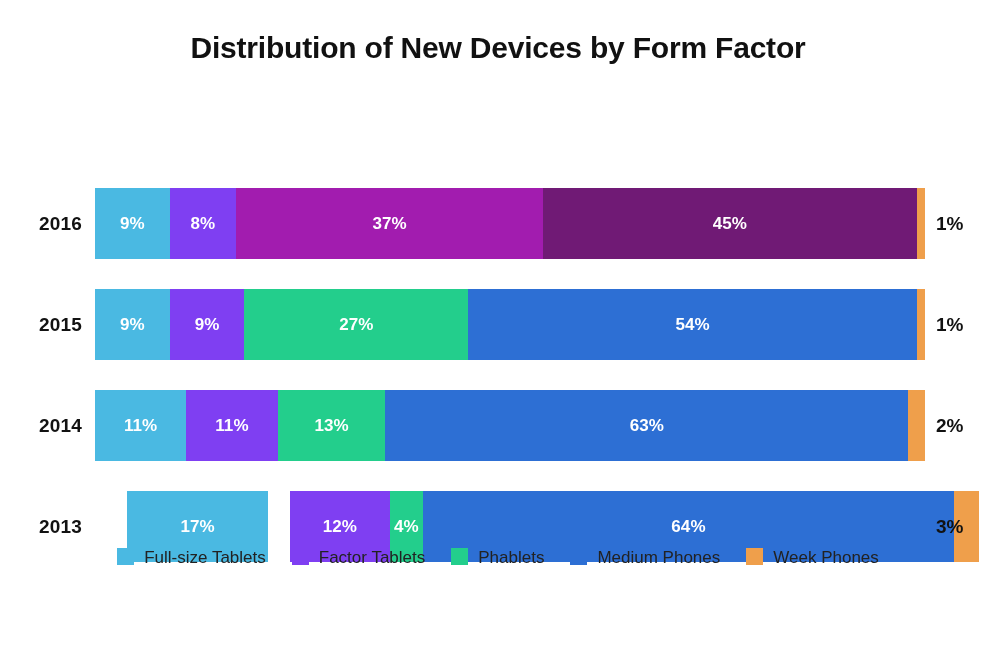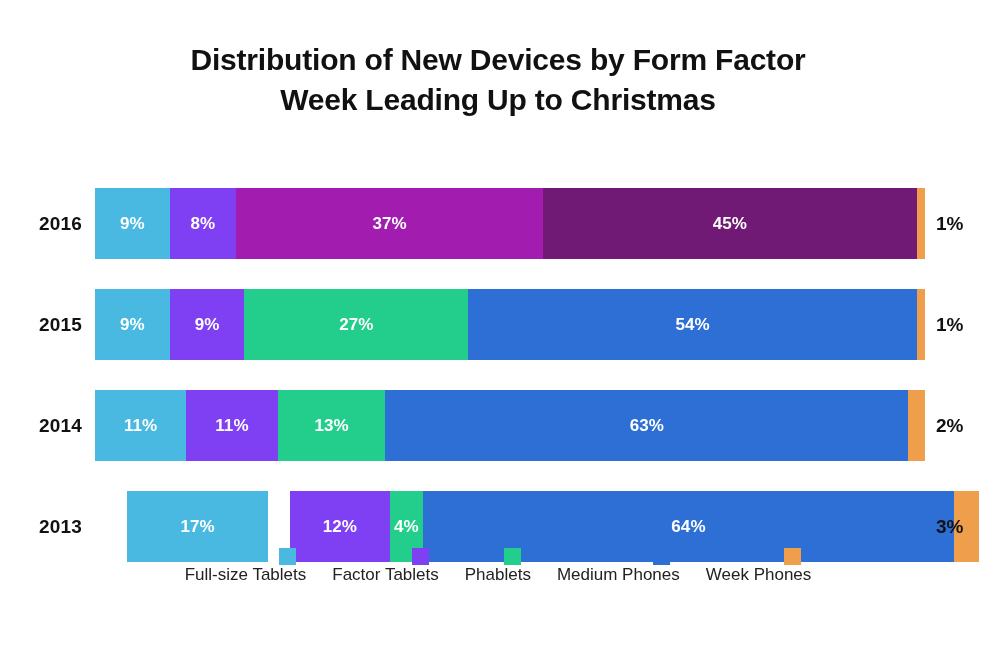--- a/index.html
+++ b/index.html
@@ -18,21 +18,21 @@
   .chart-wrap {
     position: relative;
     width: 996px;
     height: 647px;
     box-sizing: border-box;
   }
 
   
   .title-block {
     position: absolute;
-    top: 40px;
+    top: 28px;
     left: 0;
     width: 996px;
     text-align: center;
   }
   .title-line {
     font-size: 30px;
     font-weight: bold;
     line-height: 40px;
     letter-spacing: -0.2px;
     color: #111111;
@@ -112,22 +112,22 @@
     top: 548px;
     left: 0;
     width: 996px;
     display: flex;
     flex-direction: row;
     align-items: center;
     justify-content: center;
   }
   .legend-item {
     display: flex;
-    flex-direction: column;
-    align-items: flex-end;
+    flex-direction: row;
+    align-items: flex-start;
     margin: 0 13px;
   }
   .legend-swatch {
     width: 17px;
     height: 17px;
     margin-right: 10px;
     flex: 0 0 auto;
   }
   .legend-text {
     font-size: 17px;
@@ -135,21 +135,20 @@
     white-space: nowrap;
   }
 </style>
 </head>
 <body>
 
 <div class="chart-wrap">
 
   <div class="title-block">
     <div class="title-line">Distribution of New Devices by Form Factor</div>
-    <div class="title-line">Week Leading Up to Christmas</div>
   </div>
 
   <div class="plot" id="plot-area">
       <div class="row">
         <div class="year-label">2016</div>
         <div class="bar">
           <div class="seg" style="background: rgb(74, 185, 226); flex: 0 0 9%;">
             <span class="seg-label">9%</span>
           </div>
           <div class="seg" style="background: rgb(127, 63, 242); flex: 0 0 8%;">

